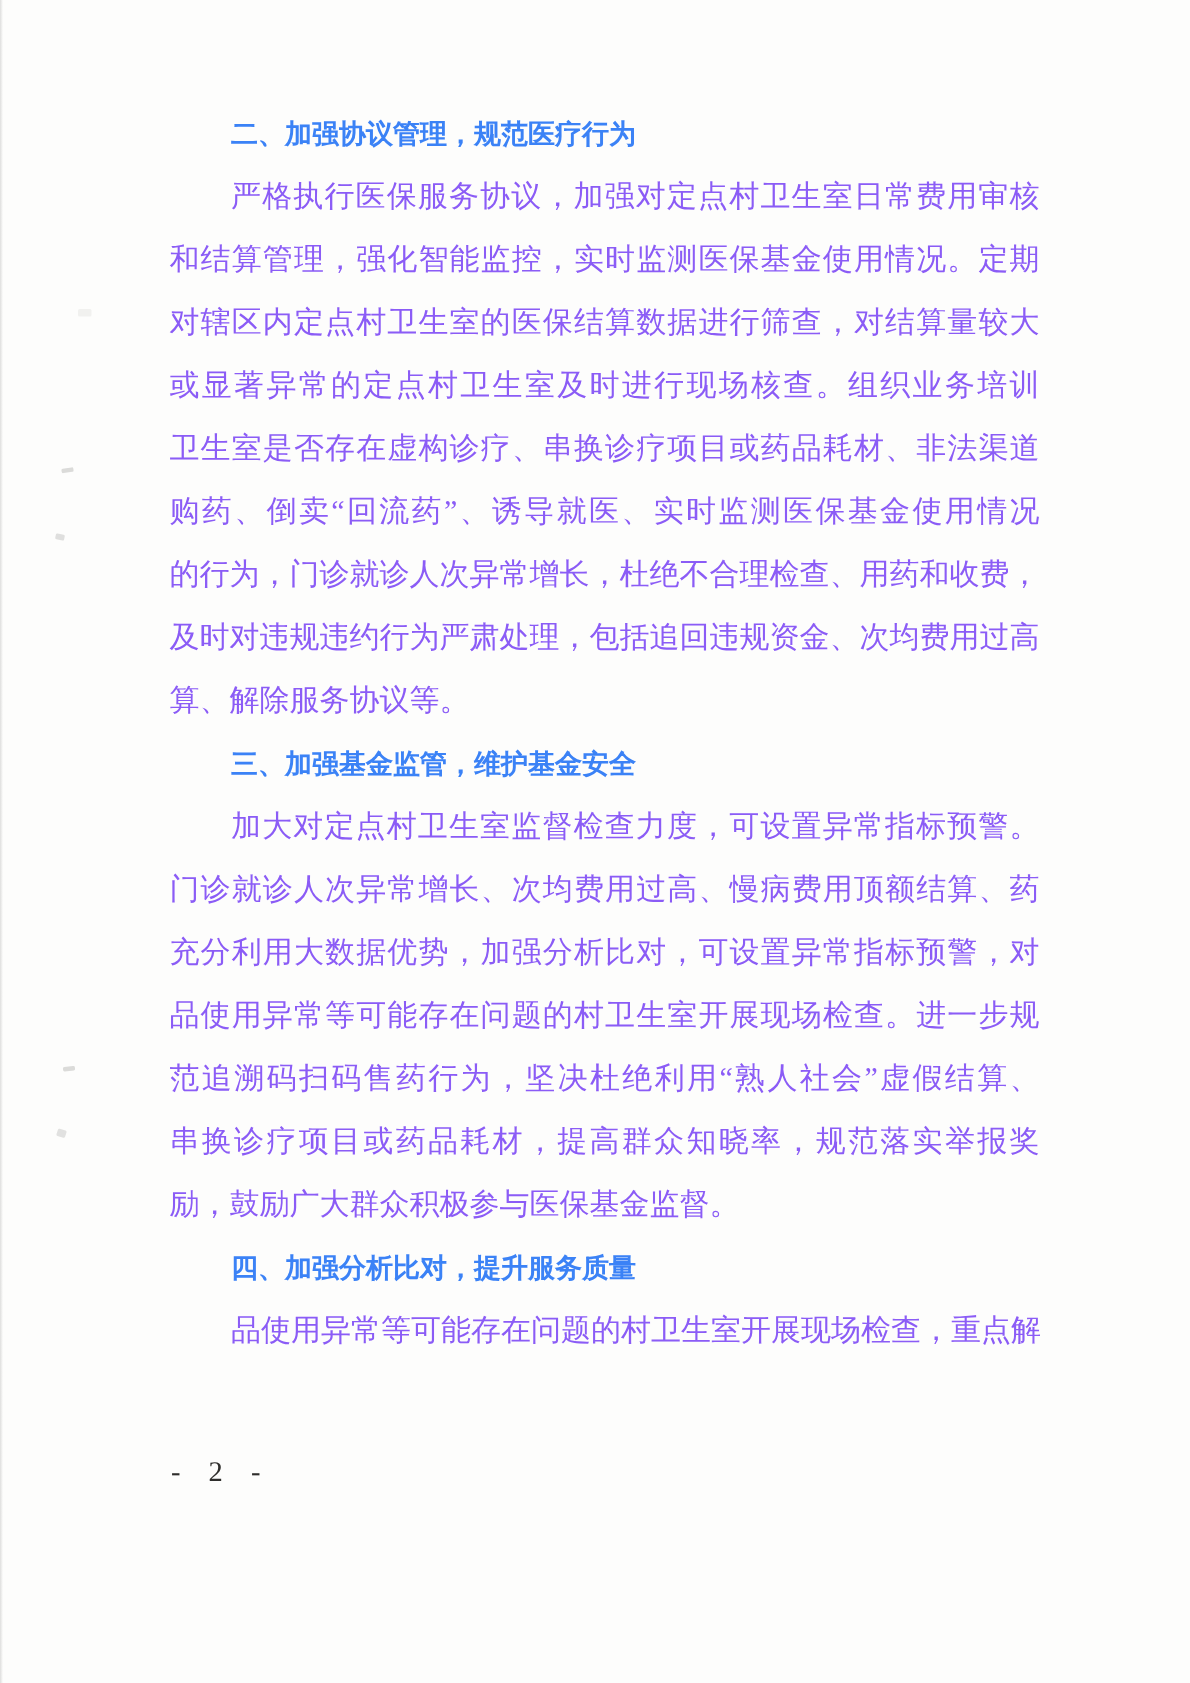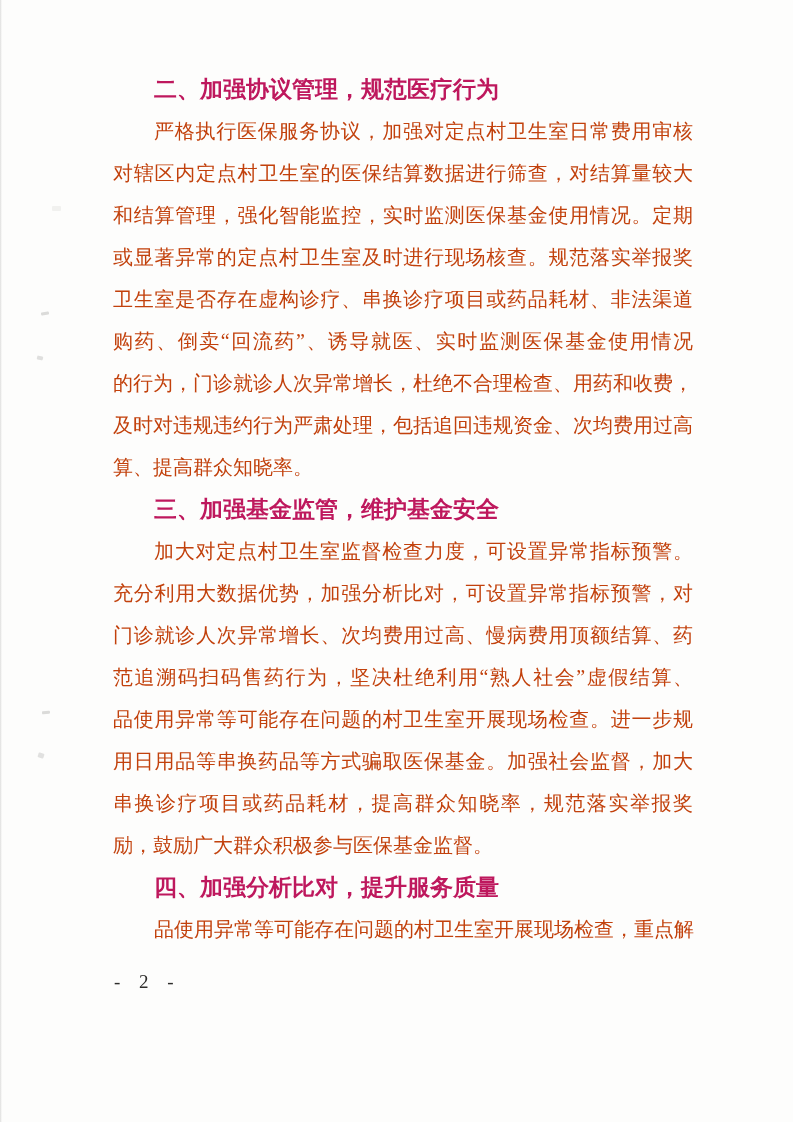--- a/index.html
+++ b/index.html
@@ -38,39 +38,39 @@
   .content {
     position: absolute;
     left: 113px;
     top: 68px;
     width: 580px;
   }
   .line {
     height: 42px;
     line-height: 42px;
     font-size: 20px;
-    color: #c2410c;
+    color: #8b5cf6;
     white-space: nowrap;
   }
   
   .fill {
     white-space: normal;
     text-align: justify;
     text-align-last: justify;
     text-justify: inter-character;
   }
   
   .first, .heading {
     text-indent: 41px;
   }
   .heading {
     font-weight: bold;
     font-family: "Liberation Sans", sans-serif;
-    color: #be185d;
-    font-size: 23px;
+    color: #3b82f6;
+    font-size: 18px;
     white-space: nowrap;
   }
   .footer {
     position: absolute;
     left: 114px;
     top: 971px;
     font-size: 19px;
     color: #2e2d2b;
     letter-spacing: 7px;
     font-family: "Liberation Serif", serif;
@@ -82,34 +82,33 @@
 <div class="scan-edge"></div>
 <div class="speck s1"></div>
 <div class="speck s2"></div>
 <div class="speck s3"></div>
 <div class="speck s4"></div>
 <div class="speck s5"></div>
 
 <div class="content">
   <div class="line heading">二、加强协议管理，规范医疗行为</div>
   <div class="line first fill">严格执行医保服务协议，加强对定点村卫生室日常费用审核</div>
+  <div class="line fill">和结算管理，强化智能监控，实时监测医保基金使用情况。定期</div>
   <div class="line fill">对辖区内定点村卫生室的医保结算数据进行筛查，对结算量较大</div>
-  <div class="line fill">和结算管理，强化智能监控，实时监测医保基金使用情况。定期</div>
-  <div class="line fill">或显著异常的定点村卫生室及时进行现场核查。规范落实举报奖</div>
+  <div class="line fill">或显著异常的定点村卫生室及时进行现场核查。组织业务培训</div>
   <div class="line fill">卫生室是否存在虚构诊疗、串换诊疗项目或药品耗材、非法渠道</div>
   <div class="line fill">购药、倒卖“回流药”、诱导就医、实时监测医保基金使用情况</div>
   <div class="line fill">的行为，门诊就诊人次异常增长，杜绝不合理检查、用药和收费，</div>
   <div class="line fill">及时对违规违约行为严肃处理，包括追回违规资金、次均费用过高</div>
-  <div class="line">算、提高群众知晓率。</div>
+  <div class="line">算、解除服务协议等。</div>
   <div class="line heading">三、加强基金监管，维护基金安全</div>
   <div class="line first fill">加大对定点村卫生室监督检查力度，可设置异常指标预警。</div>
+  <div class="line fill">门诊就诊人次异常增长、次均费用过高、慢病费用顶额结算、药</div>
   <div class="line fill">充分利用大数据优势，加强分析比对，可设置异常指标预警，对</div>
-  <div class="line fill">门诊就诊人次异常增长、次均费用过高、慢病费用顶额结算、药</div>
+  <div class="line fill">品使用异常等可能存在问题的村卫生室开展现场检查。进一步规</div>
   <div class="line fill">范追溯码扫码售药行为，坚决杜绝利用“熟人社会”虚假结算、</div>
-  <div class="line fill">品使用异常等可能存在问题的村卫生室开展现场检查。进一步规</div>
-  <div class="line fill">用日用品等串换药品等方式骗取医保基金。加强社会监督，加大</div>
   <div class="line fill">串换诊疗项目或药品耗材，提高群众知晓率，规范落实举报奖</div>
   <div class="line">励，鼓励广大群众积极参与医保基金监督。</div>
   <div class="line heading">四、加强分析比对，提升服务质量</div>
   <div class="line first">品使用异常等可能存在问题的村卫生室开展现场检查，重点解</div>
 </div>
 
 <div class="footer">- 2 -</div>
 
 </body></html>

